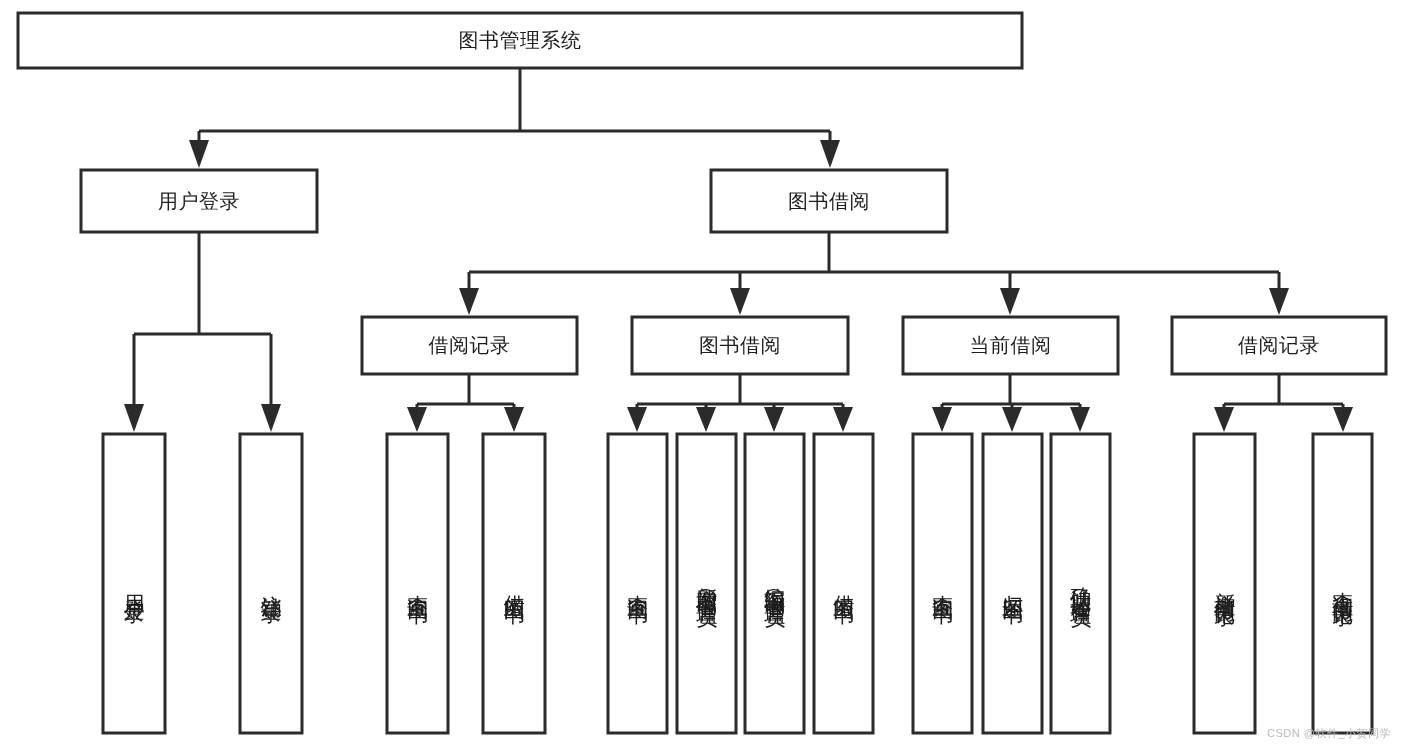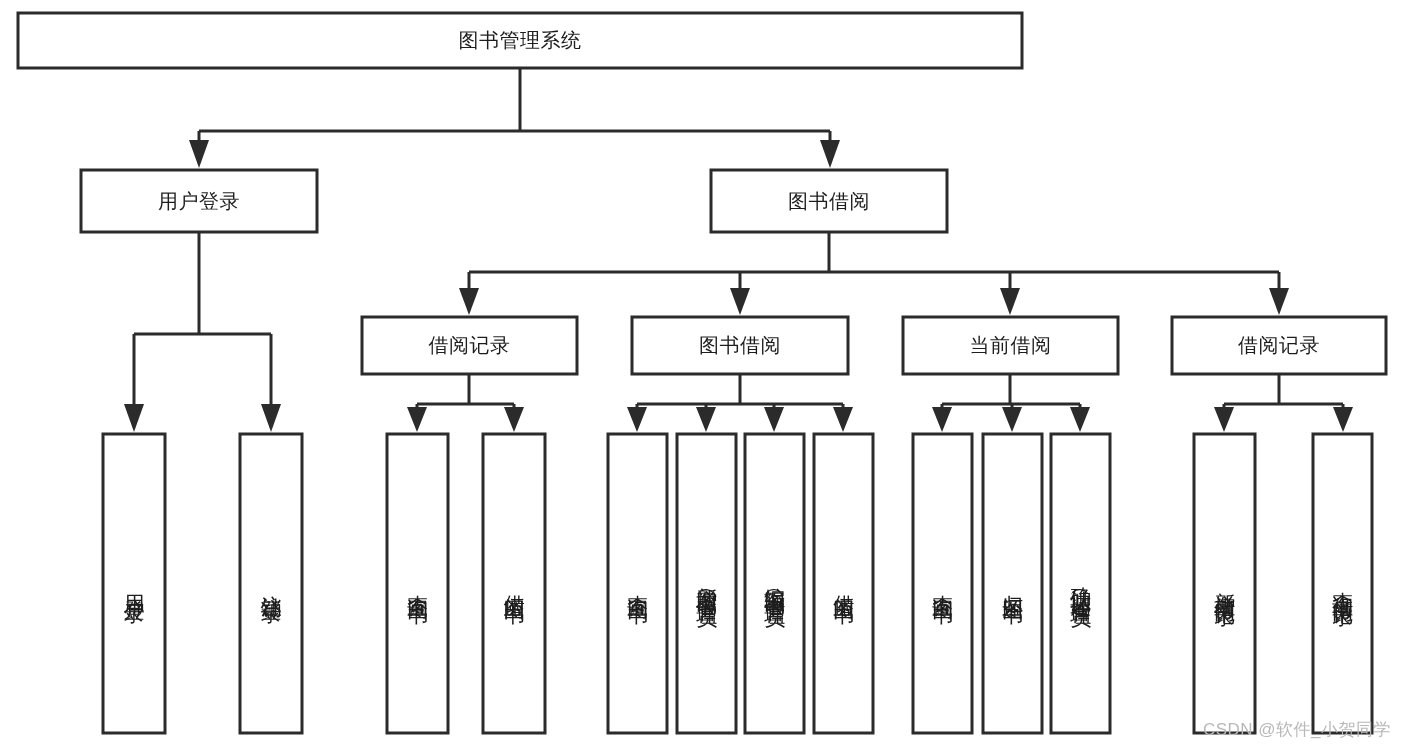--- a/index.html
+++ b/index.html
@@ -63,21 +63,21 @@
     text-orientation: upright;
     letter-spacing: 3px;
     font-family: "Liberation Sans", "DejaVu Sans", sans-serif;
     text-align: center;
   }
   #watermark {
     position: absolute;
     right: 14px;
     bottom: 6px;
     color: #b8b8b8;
-    font-size: 17px;
+    font-size: 11px;
     letter-spacing: 0.5px;
     font-family: "Liberation Sans", "DejaVu Sans", sans-serif;
     white-space: nowrap;
   }
 </style>
 </head>
 <body>
 
 <div id="diagram-root">
 

